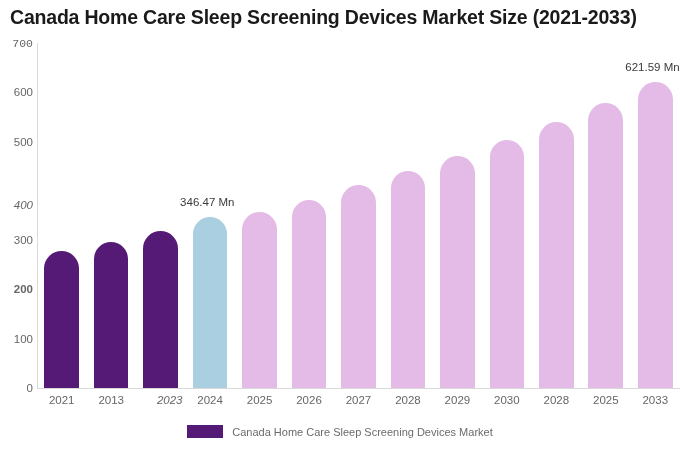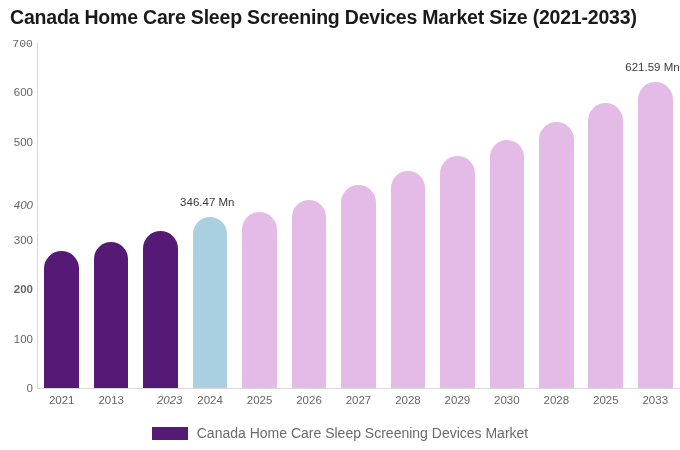--- a/index.html
+++ b/index.html
@@ -108,21 +108,21 @@
     display: flex;
     align-items: center;
   }
   .legend-swatch {
     width: 36px;
     height: 13px;
     background: #551a75;
     margin-right: 9px;
   }
   .legend-text {
-    font-size: 14px;
+    font-size: 11px;
     color: #6b6b6b;
   }
 </style>
 </head>
 <body>
 
 <div class="chart-root">
 
   <div class="chart-title">Canada Home Care Sleep Screening Devices Market Size (2021-2033)</div>
 

